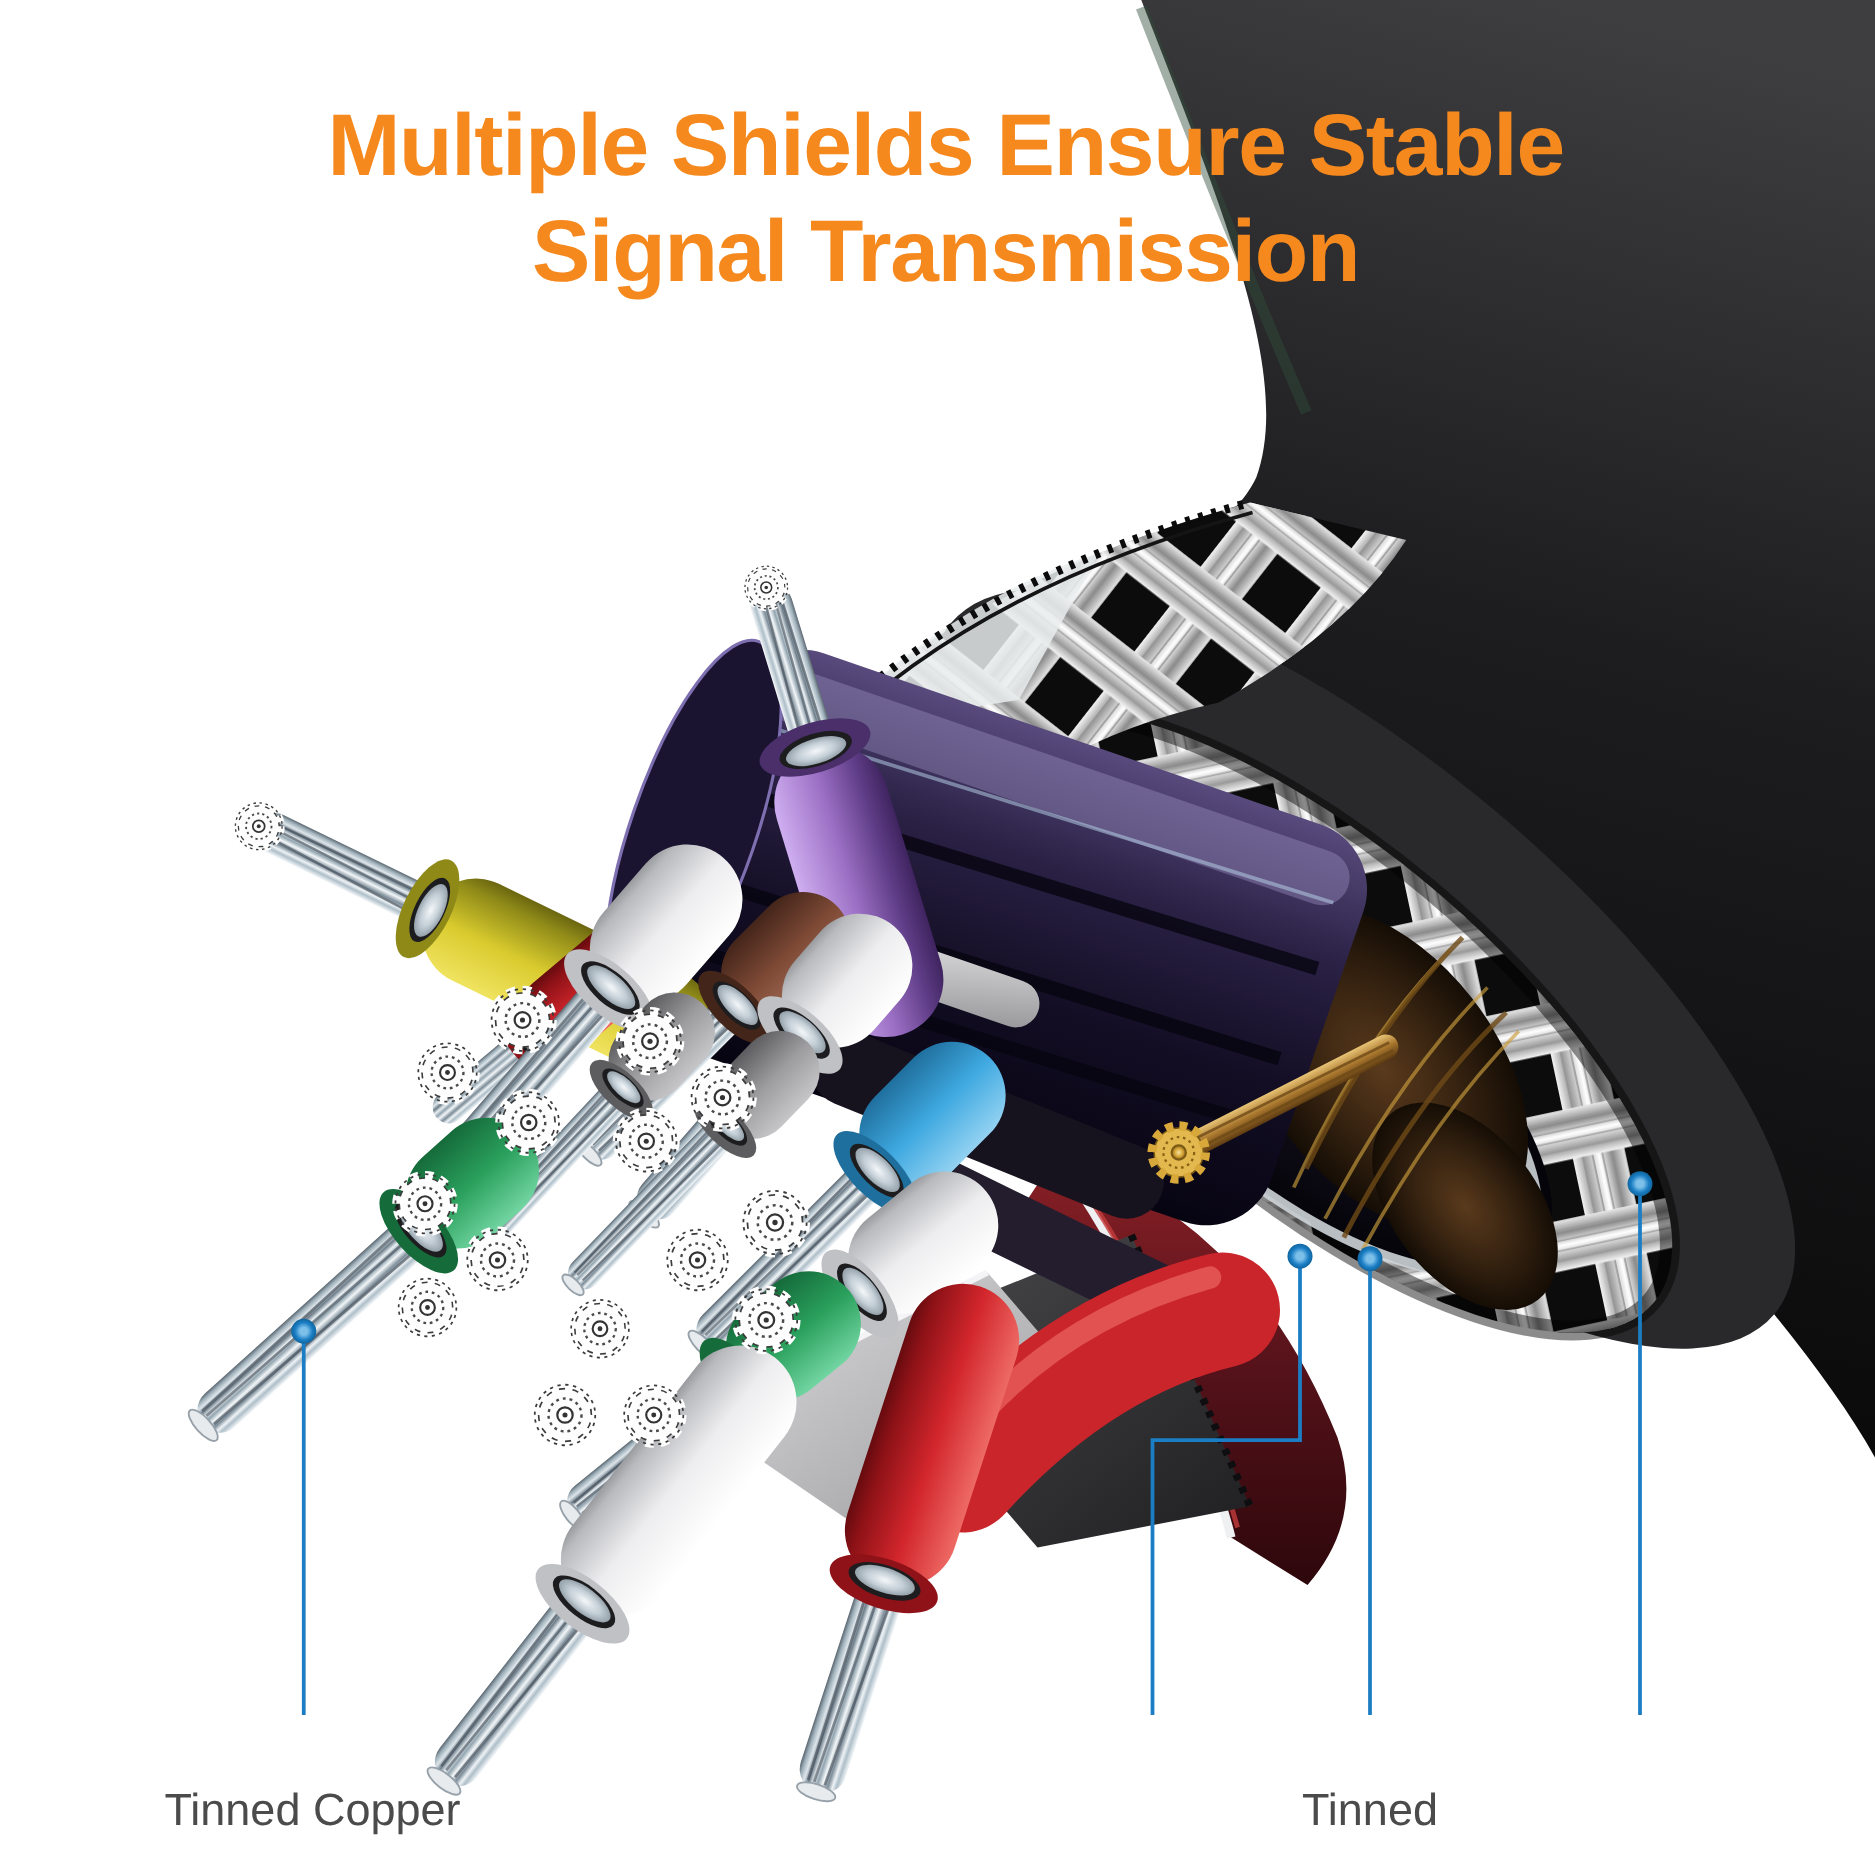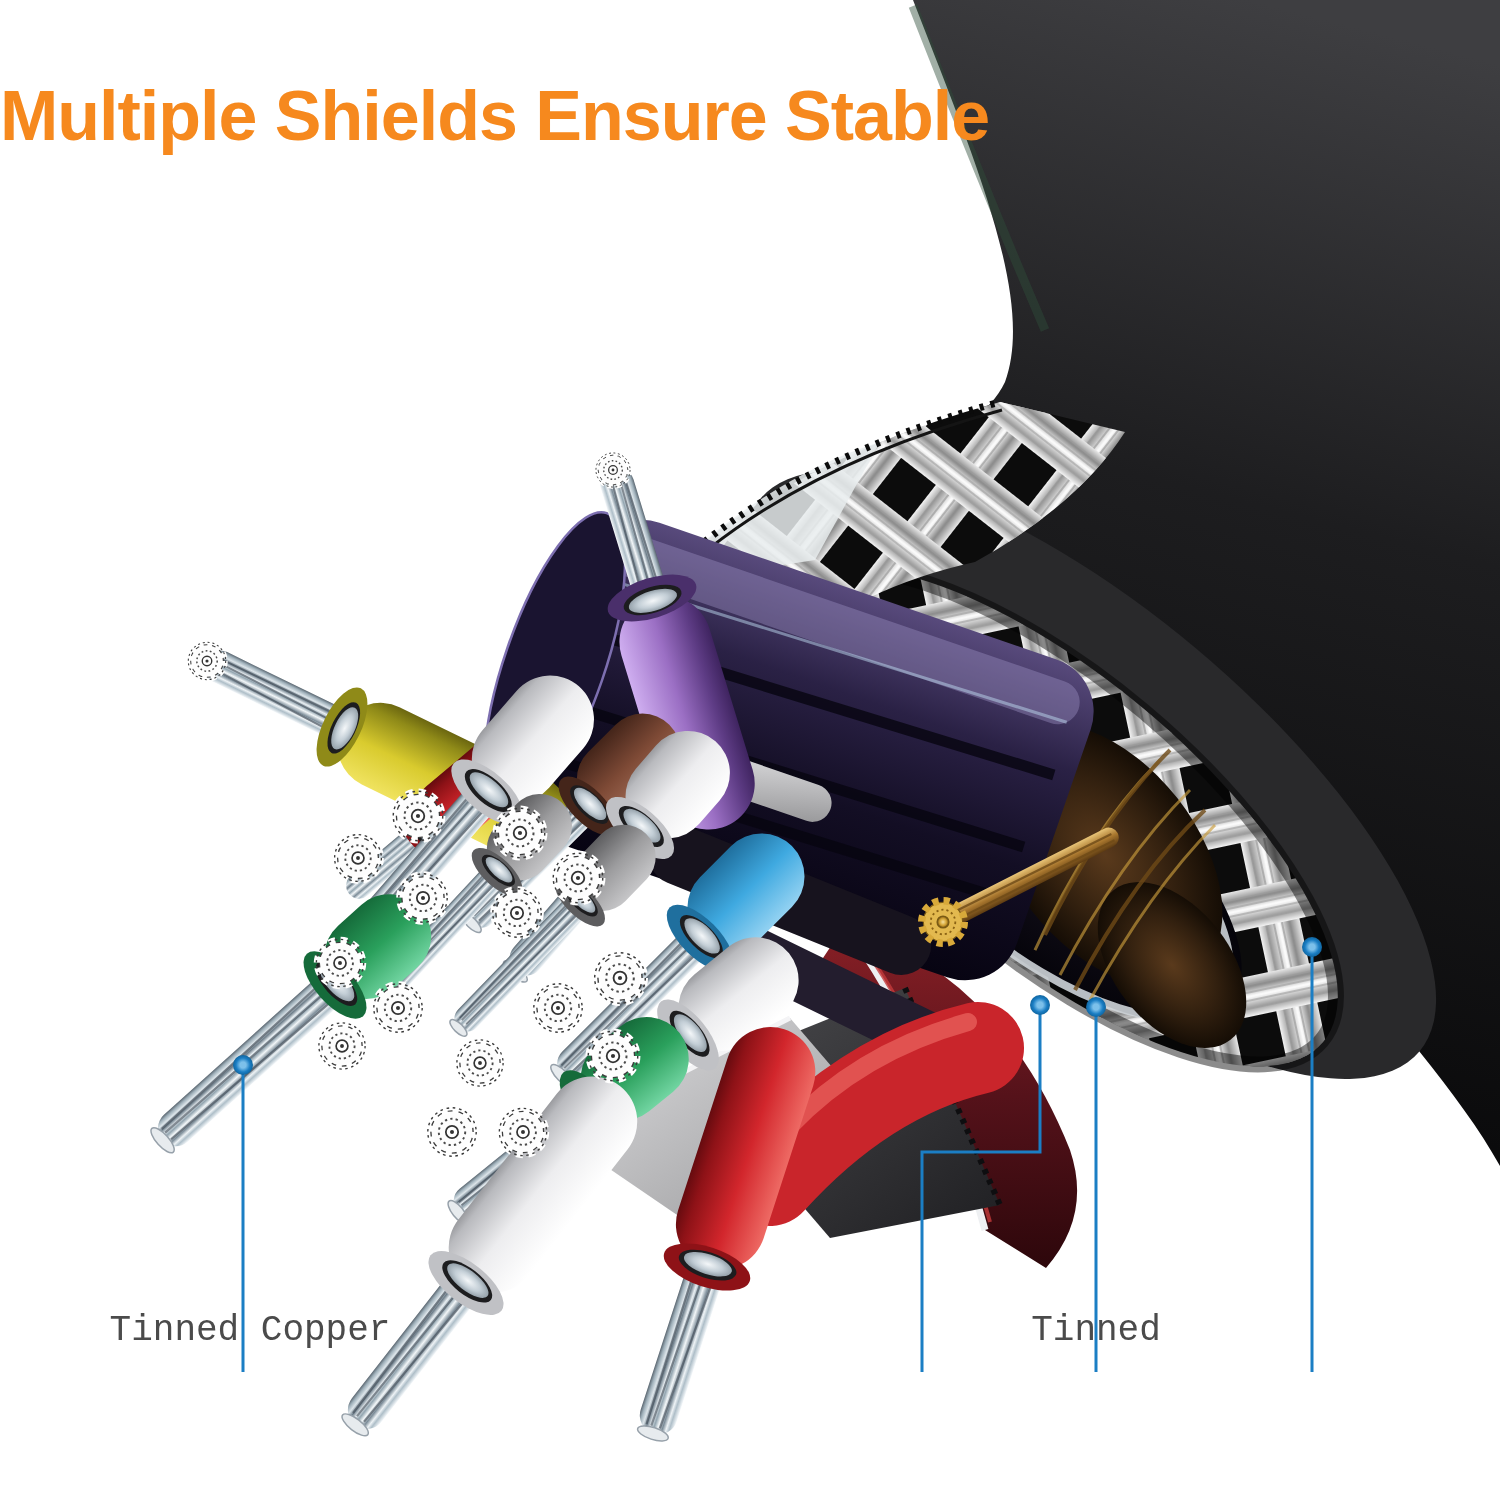--- a/index.html
+++ b/index.html
@@ -1,22 +1,22 @@
 <!DOCTYPE html>
 <html style="--background: #FFFFFF; --accent-orange: #F6891E; --callout-blue: #1B7EC4; --label-gray: #4B4B4B; --jacket-black: #1B1B1D; --braid-silver: #E9E9E9; --wire-purple: #9B6FC4; --wire-yellow: #D9CB2E; --wire-red: #D2262C; --wire-white: #F2F2F2; --wire-brown: #7E4A36; --wire-gray: #9C9C9E; --wire-blue: #3FA9E0; --wire-green: #2AA05C; --copper-gold: #C89B3C;"><head>
 <meta charset="utf-8">
 <style>
   html,body{margin:0;padding:0;background:#fff;}
   .stage{position:relative;width:1500px;height:1500px;background:var(--background,#fff);
          font-family:"Liberation Sans",sans-serif;overflow:hidden;}
-  .title{position:absolute;top:74px;left:0;right:0;text-align:left;
+  .title{position:absolute;top:74px;left:0;right:0;text-align:center;
          color:var(--accent-orange,#F6891E);font-weight:bold;font-size:70px;
-         line-height:1.22;letter-spacing:-1px;}
+         line-height:1.22;letter-spacing:-1px;padding-left:13px;}
   .part-label{position:absolute;transform:translateX(-50%);white-space:nowrap;
-         color:var(--label-gray,#4B4B4B);font-size:36px;top:1310px;font-family:Liberation Mono, monospace;}
+         color:var(--label-gray,#4B4B4B);font-size:36px;top:1427px;}
   svg{position:absolute;left:0;top:0;}
 </style>
 </head>
 <body>
 
 <div class="stage">
 
 <svg width="1500" height="1500" viewBox="0 0 1500 1500">
 <defs>
   <linearGradient id="jg" x1="1250" y1="0" x2="980" y2="1050" gradientUnits="userSpaceOnUse">
@@ -411,18 +411,19 @@
 <g fill="url(#dotG)" stroke="none">
   <circle cx="243" cy="1065" r="10"></circle>
   <circle cx="1040" cy="1005" r="10"></circle>
   <circle cx="1096" cy="1007" r="10"></circle>
   <circle cx="1312" cy="947" r="10"></circle>
 </g>
 </svg>
 
 <div class="title">
   <div>Multiple Shields Ensure Stable</div>
+  <div>Signal Transmission</div>
 </div>
 
 <div class="part-label" style="left:250px">Tinned Copper</div>
 <div class="part-label" style="left:1096px">Tinned</div>
 
 </div>
 
 </body></html>

